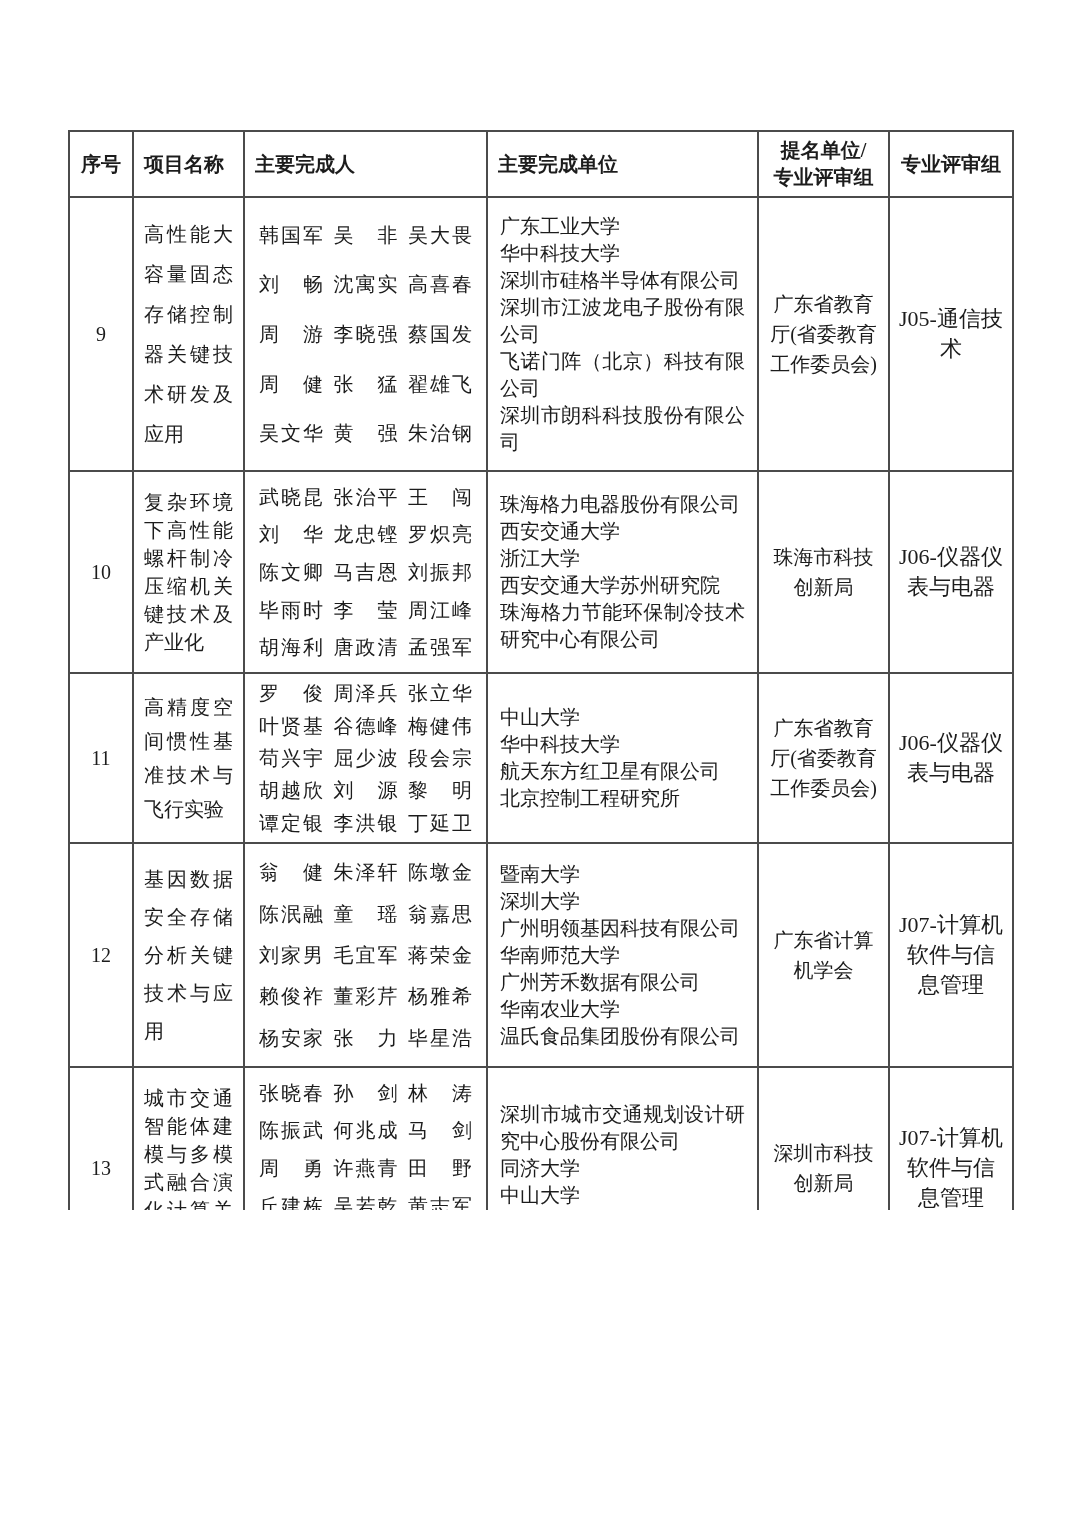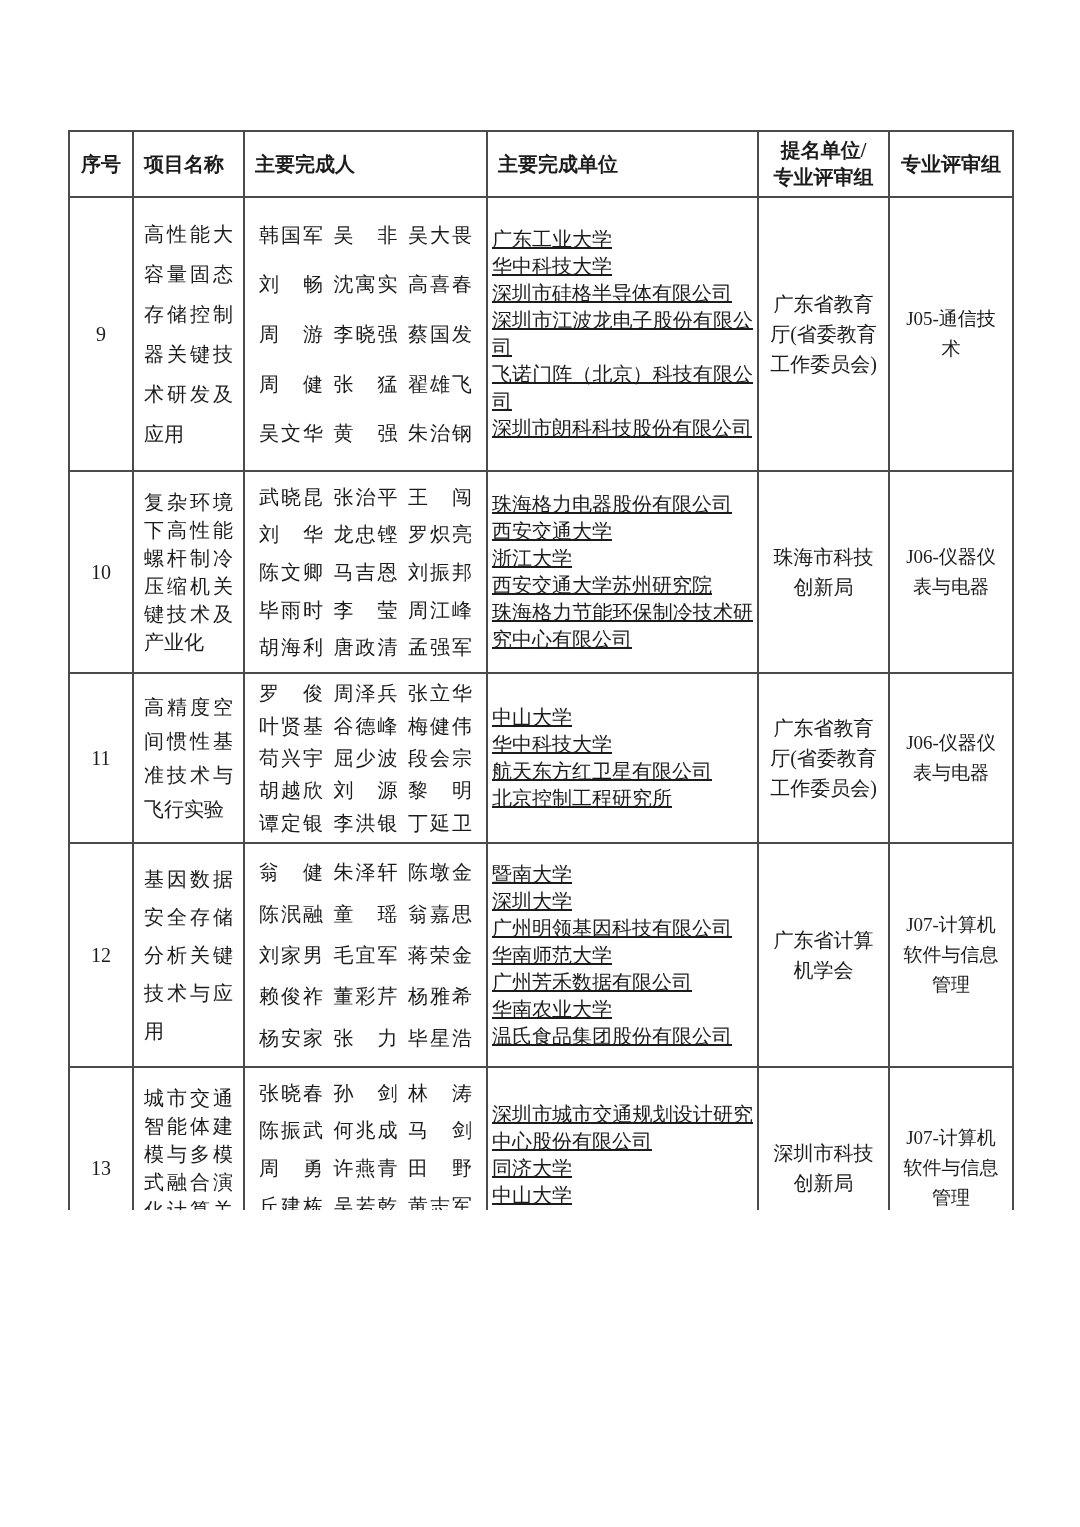--- a/index.html
+++ b/index.html
@@ -79,37 +79,37 @@
     align-content: space-evenly;
   }
   .person {
     width: 64px;
     line-height: 26px;
     text-align: justify;
     text-align-last: justify;
     white-space: nowrap;
   }
 
-  td.units-cell { padding: 0 4px; text-decoration: underline; }
+  td.units-cell { padding: 0 12px; }
   .units-list {
     height: 100%;
     display: flex;
     flex-direction: column;
     justify-content: center;
   }
   .unit-line {
     line-height: 27px;
     text-align: justify;
     text-justify: inter-ideograph;
   }
 
   td.nom-cell { text-align: center; padding: 0 9px; }
   .nom-text { line-height: 30px; text-align: center; }
 
-  td.panel-cell { text-align: center; padding: 0 8px; font-size: 19px; }
+  td.panel-cell { text-align: center; padding: 0 8px; font-size: 22px; }
   .panel-text { line-height: 30px; text-align: center; }
 
   .page-number {
     position: absolute;
     left: 106px;
     top: 1412px;
     font-size: 23px;
     letter-spacing: 2px;
     color: #111;
   }

